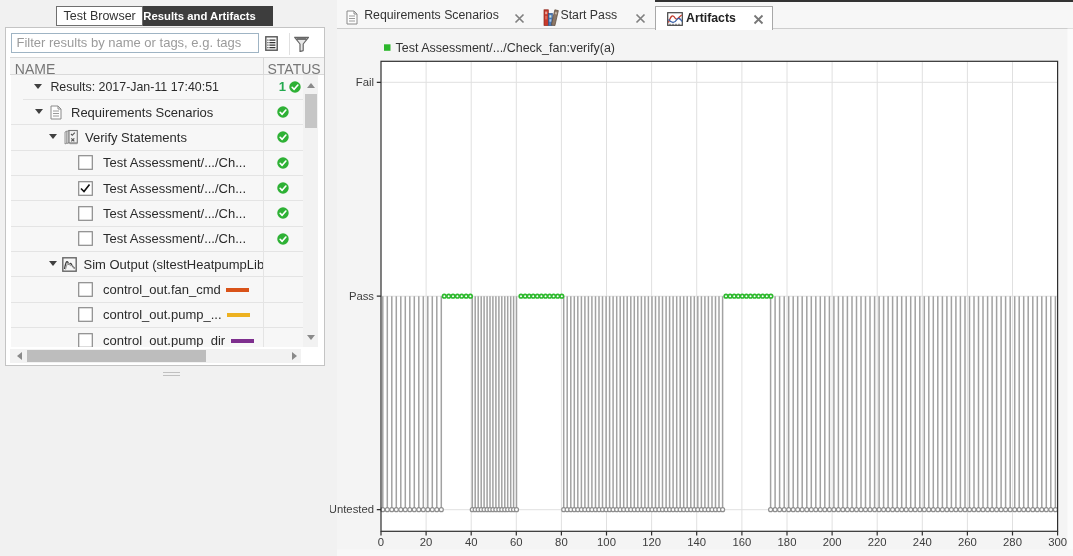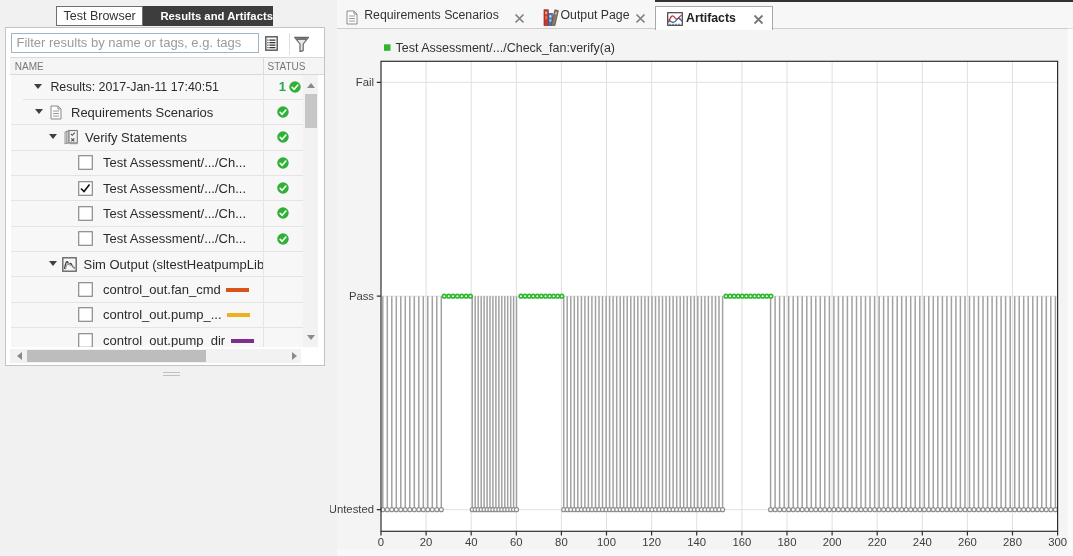--- a/index.html
+++ b/index.html
@@ -3,36 +3,36 @@
 <style>
 *{margin:0;padding:0;box-sizing:border-box}
 html,body{width:1073px;height:556px;overflow:hidden;background:#f1f1f1;font-family:"Liberation Sans",sans-serif;font-size:13px;color:#2b2b2b}
 .abs{position:absolute}
 input::placeholder{color:#9b9b9b;opacity:1}
 </style></head>
 <body>
 <div class="abs" style="left:0;top:0;width:1073px;height:556px;overflow:hidden">
 
 <div class="abs" style="left:56px;top:6px;width:87.3px;height:20.3px;background:#fff;border:1px solid #6f6f6f;text-align:center;line-height:18.3px;color:#333;font-size:12.5px;z-index:3">Test Browser</div>
-<div class="abs" style="left:143.3px;top:6px;width:129.7px;height:20.3px;background:#3d3d3d;text-align:right;line-height:20.3px;color:#fff;font-weight:bold;font-size:11.3px;z-index:3">Results and Artifacts</div>
+<div class="abs" style="left:143.3px;top:6px;width:129.7px;height:20.3px;background:#3d3d3d;text-align:left;line-height:20.3px;color:#fff;font-weight:bold;font-size:11.3px;z-index:3">Results and Artifacts</div>
 
 <div class="abs" style="left:4.5px;top:26.5px;width:320px;height:339.5px;background:#fff;border:1px solid #c4c4c4">
   <input style="position: absolute; left: 5px; top: 5.5px; width: 248px; height: 19.5px; border: 1px solid rgb(159, 180, 196); font-family: &quot;Liberation Sans&quot;, sans-serif; font-size: 13px; padding: 0px 0px 0px 5px; color: rgb(153, 153, 153);" placeholder="Filter results by name or tags, e.g. tags">
   <svg width="13" height="15" viewBox="0 0 13 15" style="position:absolute;left:259.5px;top:8.7px">
     <rect x="0.8" y="0.8" width="11.4" height="13.4" fill="#fafafa" stroke="#555" stroke-width="1.4"></rect>
     <path d="M4.4 4.2h6M4.4 6.7h6M4.4 9.2h6M4.4 11.7h6" stroke="#333" stroke-width="1.3"></path>
     <path d="M2.4 4.2h1M2.4 6.7h1M2.4 9.2h1M2.4 11.7h1" stroke="#333" stroke-width="1.3"></path>
   </svg>
   <div class="abs" style="left:283px;top:5px;width:1px;height:22px;background:#e0e0e0"></div>
   <svg width="15" height="16" viewBox="0 0 15 16" style="position:absolute;left:288.5px;top:8.4px">
     <path d="M0.7 1.3h13.8l-5.3 6.7v6.6l-3.2 1V8z" fill="#e8e8e8" stroke="#666" stroke-width="1.2" stroke-linejoin="round"></path>
     <path d="M2.5 3h10" stroke="#555" stroke-width="1.6"></path>
   </svg>
 
-  <div class="abs" style="left:4px;top:29.9px;width:314px;height:17.2px;background:#f5f5f5;border-top:1px solid #d9d9d9;border-bottom:1px solid #d9d9d9;font-size:10px;color:#777">
+  <div class="abs" style="left:4px;top:29.9px;width:314px;height:17.2px;background:#f5f5f5;border-top:1px solid #d9d9d9;border-bottom:1px solid #d9d9d9;font-size:14px;color:#777">
     <span style="position:absolute;left:5.3px;top:3px">NAME</span>
     <span style="position:absolute;left:258px;top:3px">STATUS</span>
     <span class="abs" style="left:253.5px;top:0;width:1px;height:100%;background:#d9d9d9"></span>
   </div>
 
   <div class="abs" style="left:5px;top:47.1px;width:292px;height:272.7px;background:#f7f7f7;overflow:hidden">
     <div style="position:absolute;left:12px;top:0.00px;width:292px;height:25.33px;border-bottom:1px solid #e4e4e4;box-sizing:border-box">
           <span style="position:absolute;top:50%;margin-top:-3px;width:0;height:0;border-left:4.5px solid transparent;border-right:4.5px solid transparent;border-top:5.5px solid #404040;left:11px"></span>
           <div style="position:absolute;left:0;top:0;width:252.5px;height:100%;overflow:hidden">
             <span style="position:absolute;left:27.9px;top:50%;margin-top:-7.5px;line-height:15px;white-space:nowrap;color:#2b2b2b"><span style="font-size:12.4px">Results: 2017-Jan-11 17:40:51</span></span>
@@ -202,21 +202,21 @@
     <rect x="2.1" y="2.6" width="2.1" height="2.6" fill="#e8a59c"></rect>
     <rect x="2.1" y="6.8" width="2.1" height="3.6" fill="#e06a5a"></rect>
     <rect x="5.5" y="4.6" width="3.8" height="11.9" fill="#4a79b8" stroke="#2d4f80" stroke-width="0.7"></rect>
     <rect x="6.4" y="6.2" width="2" height="2.4" fill="#cfe3d8"></rect>
     <rect x="6.4" y="10.3" width="2" height="2.4" fill="#a8c6e8"></rect>
     <g transform="rotate(13 11.8 9)">
           <rect x="10" y="1" width="3.6" height="15.5" fill="#8d7867" stroke="#5e4c3e" stroke-width="0.7"></rect>
           <rect x="10.9" y="3" width="1.9" height="2.2" fill="#c9b9a8"></rect>
         </g>
   </svg>
-  <span style="position:absolute;left:17.9px;top:1px;white-space:nowrap">Output Page</span>
+  <span style="position:absolute;left:17.9px;top:1px;white-space:nowrap">Start Pass</span>
 </div>
 <svg width="11" height="11" viewBox="0 0 11 11" style="position:absolute;left:634.5px;top:12.5px">
       <path d="M1.5 1.5l8 8M9.5 1.5l-8 8" stroke="#808080" stroke-width="1.7"></path>
     </svg>
 
 <div class="abs" style="left:654.5px;top:5.8px;width:118px;height:23.8px;background:#fff;border:1px solid #a8a8a8;border-bottom:none;z-index:2">
   <svg width="16" height="14" viewBox="0 0 16 14" style="position:absolute;left:11.5px;top:5.2px">
     <rect x="0.7" y="0.7" width="14.6" height="12.6" fill="#fff" stroke="#444" stroke-width="1.2"></rect>
     <path d="M1.5 10.5 C4 3,6 2.5,8 6 C10 9.5,12.5 4,14.8 3" fill="none" stroke="#c0392b" stroke-width="1.3"></path>
     <path d="M1.5 7.5 C4.5 11,7.5 11.5,9.5 8 C11 5.5,13 6,15 9.5" fill="none" stroke="#3a62a8" stroke-width="1.3"></path>

